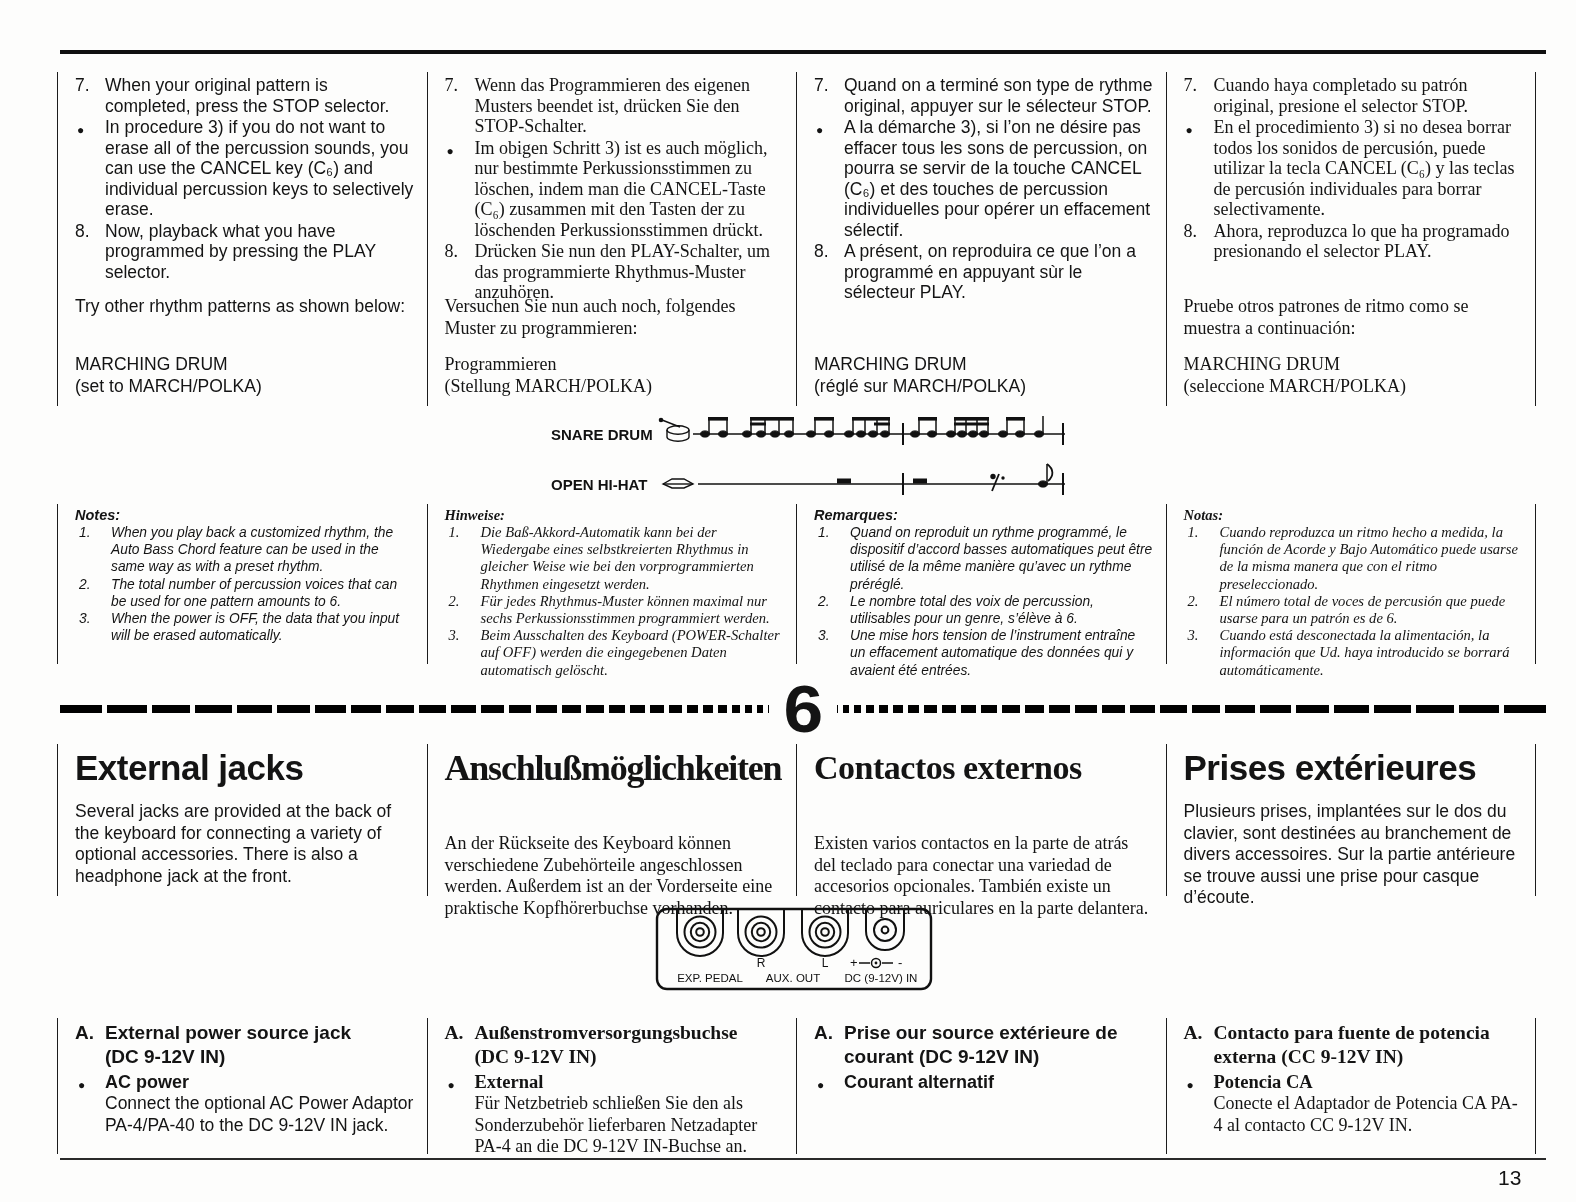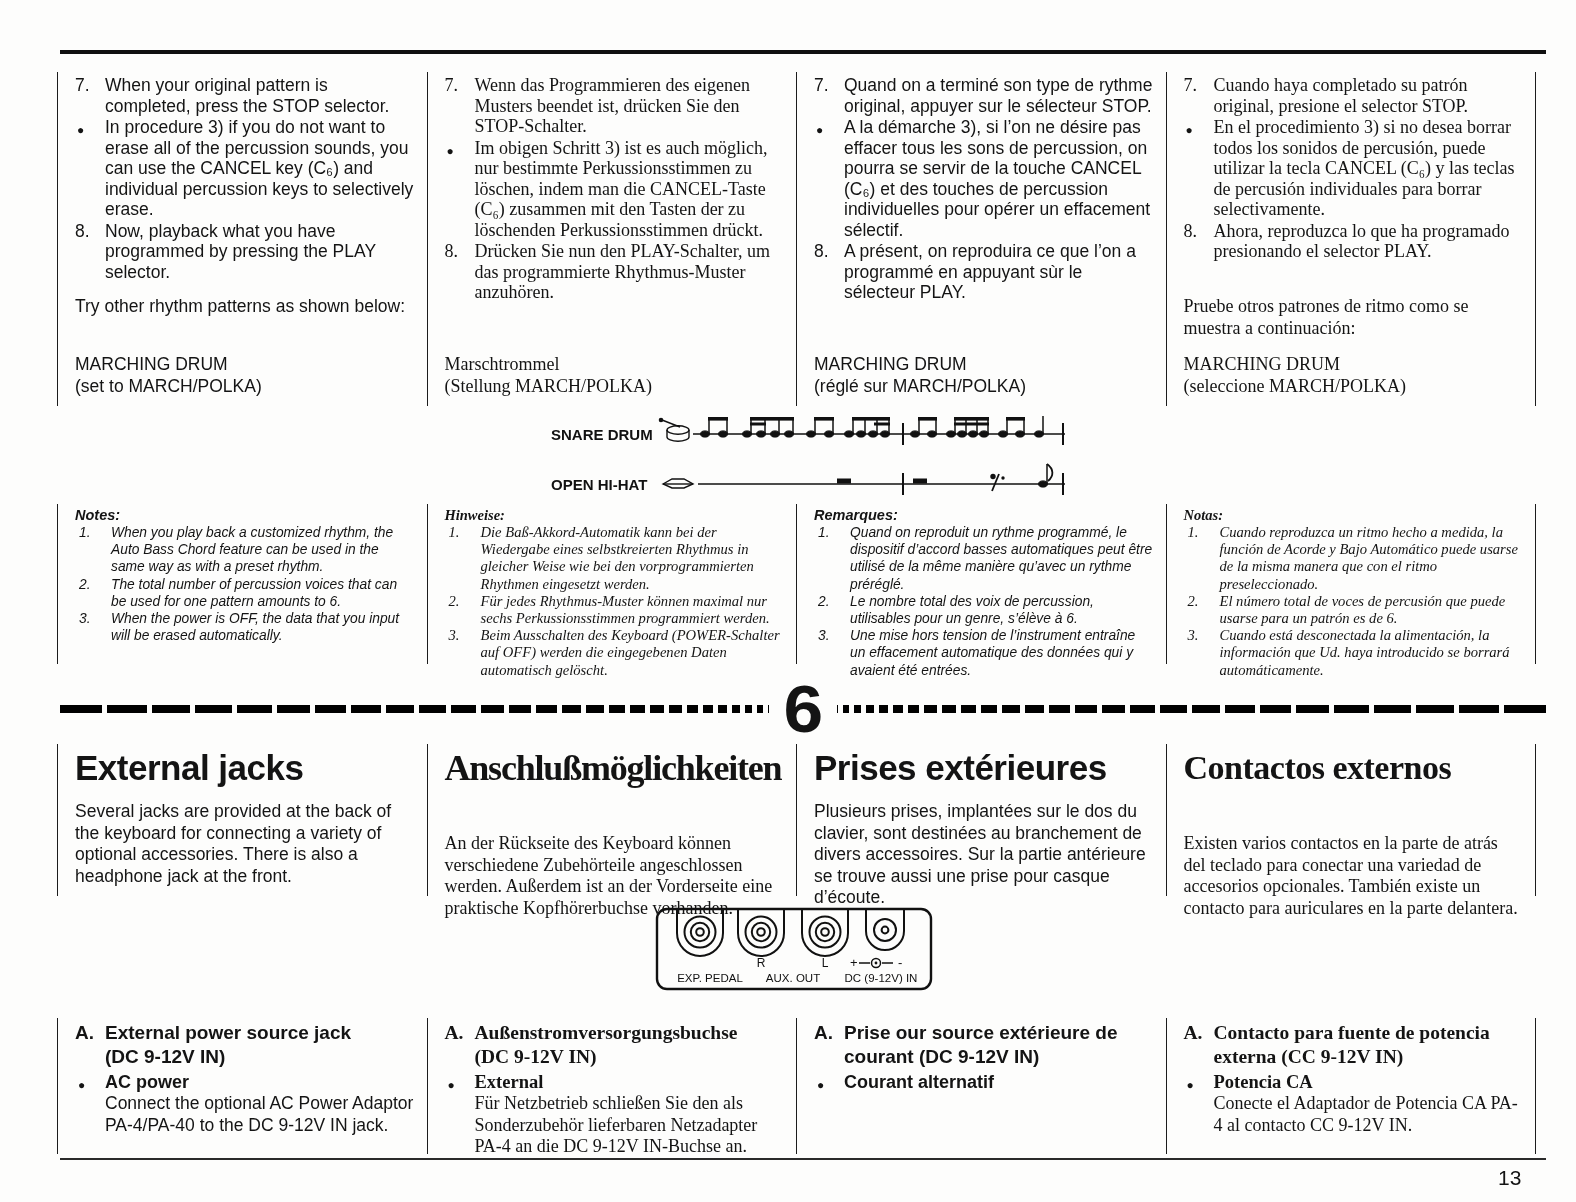--- a/index.html
+++ b/index.html
@@ -81,22 +81,23 @@
       <div class="try">Try other rhythm patterns as shown below:</div>
       <div class="pattern">
           <div>MARCHING DRUM</div>
           <div>(set to MARCH/POLKA)</div>
         </div>
     </div>
     <div class="col serif">
       <div class="step"><span class="marker">7.</span><span>Wenn das Programmieren des eigenen Musters beendet ist, drücken Sie den STOP-Schalter.</span></div>
       <div class="step"><span class="marker dot">●</span><span>Im obigen Schritt 3) ist es auch möglich, nur bestimmte Perkussionsstimmen zu löschen, indem man die CANCEL-Taste (C₆) zusammen mit den Tasten der zu löschenden Perkussionsstimmen drückt.</span></div>
       <div class="step"><span class="marker">8.</span><span>Drücken Sie nun den PLAY-Schalter, um das programmierte Rhythmus-Muster anzuhören.</span></div>
+      <div class="try">Versuchen Sie nun auch noch, folgendes Muster zu programmieren:</div>
       <div class="pattern">
-          <div>Marschtrommel</div>
+          <div>Programmieren</div>
           <div>(Stellung MARCH/POLKA)</div>
         </div>
     </div>
     <div class="col sans">
       <div class="step"><span class="marker">7.</span><span>Quand on a terminé son type de rythme original, appuyer sur le sélecteur STOP.</span></div>
       <div class="step"><span class="marker dot">●</span><span>A la démarche 3), si l’on ne désire pas effacer tous les sons de percussion, on pourra se servir de la touche CANCEL (C₆) et des touches de percussion individuelles pour opérer un effacement sélectif.</span></div>
       <div class="step"><span class="marker">8.</span><span>A présent, on reproduira ce que l’on a programmé en appuyant sùr le sélecteur PLAY.</span></div>
       <div class="pattern">
           <div>MARCHING DRUM</div>
           <div>(réglé sur MARCH/POLKA)</div>
@@ -313,27 +314,27 @@
 
   <div id="band-jacks" class="band">
     <div class="col sans">
       <div class="jacks-title">External jacks</div>
       <div class="jacks-body">Several jacks are provided at the back of the keyboard for connecting a variety of optional accessories. There is also a headphone jack at the front.</div>
     </div>
     <div class="col serif">
       <div class="jacks-title tight">Anschlußmöglichkeiten</div>
       <div class="jacks-body">An der Rückseite des Keyboard können verschiedene Zubehörteile angeschlossen werden. Außerdem ist an der Vorderseite eine praktische Kopfhörerbuchse vorhanden.</div>
     </div>
+    <div class="col serif">
+      <div class="jacks-title">Contactos externos</div>
+      <div class="jacks-body">Existen varios contactos en la parte de atrás del teclado para conectar una variedad de accesorios opcionales. También existe un contacto para auriculares en la parte delantera.</div>
+    </div>
     <div class="col sans">
       <div class="jacks-title">Prises extérieures</div>
       <div class="jacks-body">Plusieurs prises, implantées sur le dos du clavier, sont destinées au branchement de divers accessoires. Sur la partie antérieure se trouve aussi une prise pour casque d’écoute.</div>
-    </div>
-    <div class="col serif">
-      <div class="jacks-title">Contactos externos</div>
-      <div class="jacks-body">Existen varios contactos en la parte de atrás del teclado para conectar una variedad de accesorios opcionales. También existe un contacto para auriculares en la parte delantera.</div>
     </div>
   </div>
 
   <div id="jack-diagram">
     <svg width="285" height="92" viewBox="0 0 285 92">
       <rect x="4" y="6" width="274" height="80" rx="10" fill="none" stroke="#111" stroke-width="2.4"></rect>
       <g stroke="#111" fill="none" stroke-width="2">
         <path d="M24,7 L24,30 A23,23 0 0 0 70,30 L70,7"></path>
         <path d="M85,7 L85,30 A23,23 0 0 0 131,30 L131,7"></path>
         <path d="M149,7 L149,30 A23,23 0 0 0 195,30 L195,7"></path>

